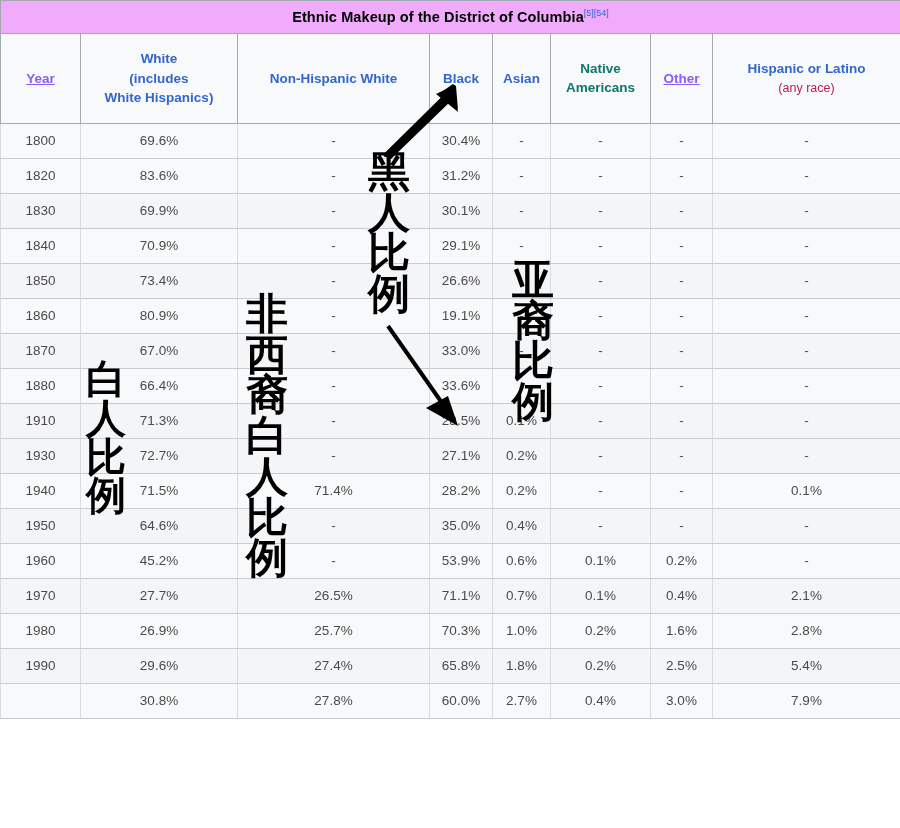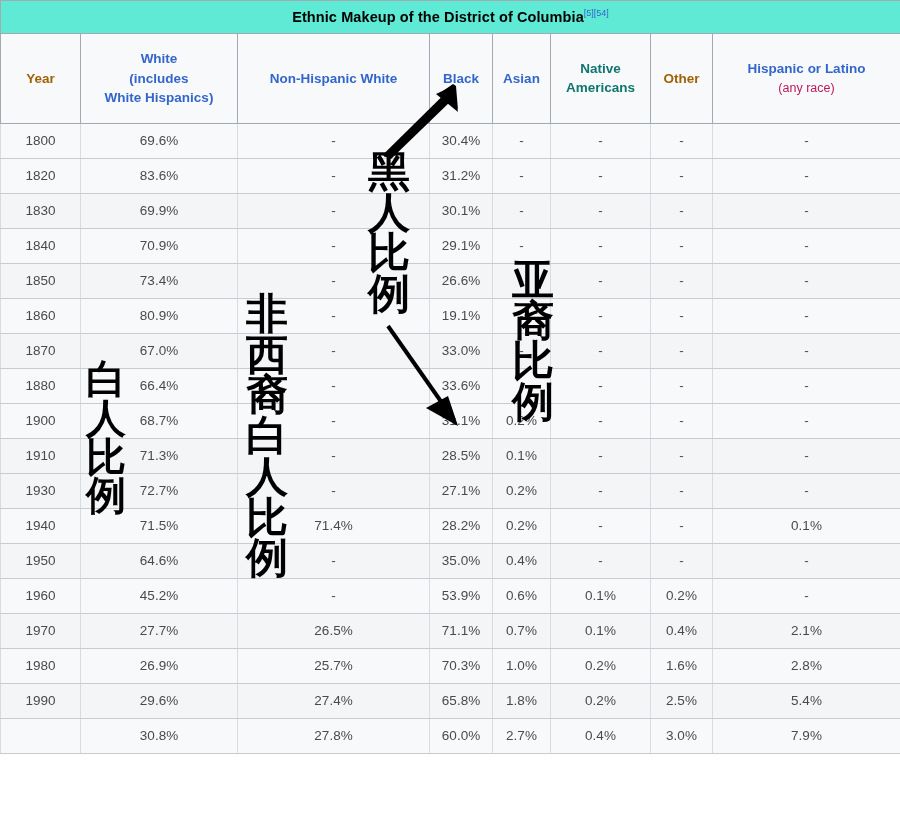--- a/index.html
+++ b/index.html
@@ -18,21 +18,21 @@
   #wiki-table {
     width: 900px;
     border-collapse: collapse;
     table-layout: fixed;
     font-size: 13px;
     color: #202122;
     background: #f8f9fa;
   }
 
   #wiki-table caption {
-    background: #5eead4;
+    background: #f0abfc;
     font-weight: bold;
     font-size: 14.5px;
     color: #000000;
     padding: 7px 4px 8px 4px;
     border: 1px solid #a2a9b1;
     border-bottom: none;
     text-align: center;
     letter-spacing: 0.1px;
   }
   caption .sup {
@@ -65,21 +65,21 @@
     vertical-align: middle;
     font-size: 13.5px;
     color: #4a4a4a;
     background: #f8f9fa;
     box-sizing: border-box;
   }
   #wiki-table tr.shade td { background: #f4f5f7; }
 
   .lnk { color: #3366cc; }
   .lnk-visited { color: #0f766e; }
-  .plain { color: #a16207; }
+  .plain { color: #8b5cf6; text-decoration: underline; }
   .subtle { color: #be185d; font-weight: normal; font-size: 12.5px; }
   td.year { color: #3366cc; }
 
   
   col.c-year   { width: 80px; }
   col.c-white  { width: 157px; }
   col.c-nhw    { width: 192px; }
   col.c-black  { width: 63px; }
   col.c-asian  { width: 58px; }
   col.c-native { width: 100px; }
@@ -232,30 +232,20 @@
         <td>-</td>
         <td>-</td>
         <td>-</td>
       </tr>
       <tr>
         <td class="year"><span>1880</span></td>
         <td>66.4%</td>
         <td>-</td>
         <td>33.6%</td>
         <td>-</td>
-        <td>-</td>
-        <td>-</td>
-        <td>-</td>
-      </tr>
-      <tr>
-        <td class="year"><span>1900</span></td>
-        <td>68.7%</td>
-        <td>-</td>
-        <td>31.1%</td>
-        <td>0.2%</td>
         <td>-</td>
         <td>-</td>
         <td>-</td>
       </tr>
       <tr class="shade">
         <td class="year"><span>1910</span></td>
         <td>71.3%</td>
         <td>-</td>
         <td>28.5%</td>
         <td>0.1%</td>

